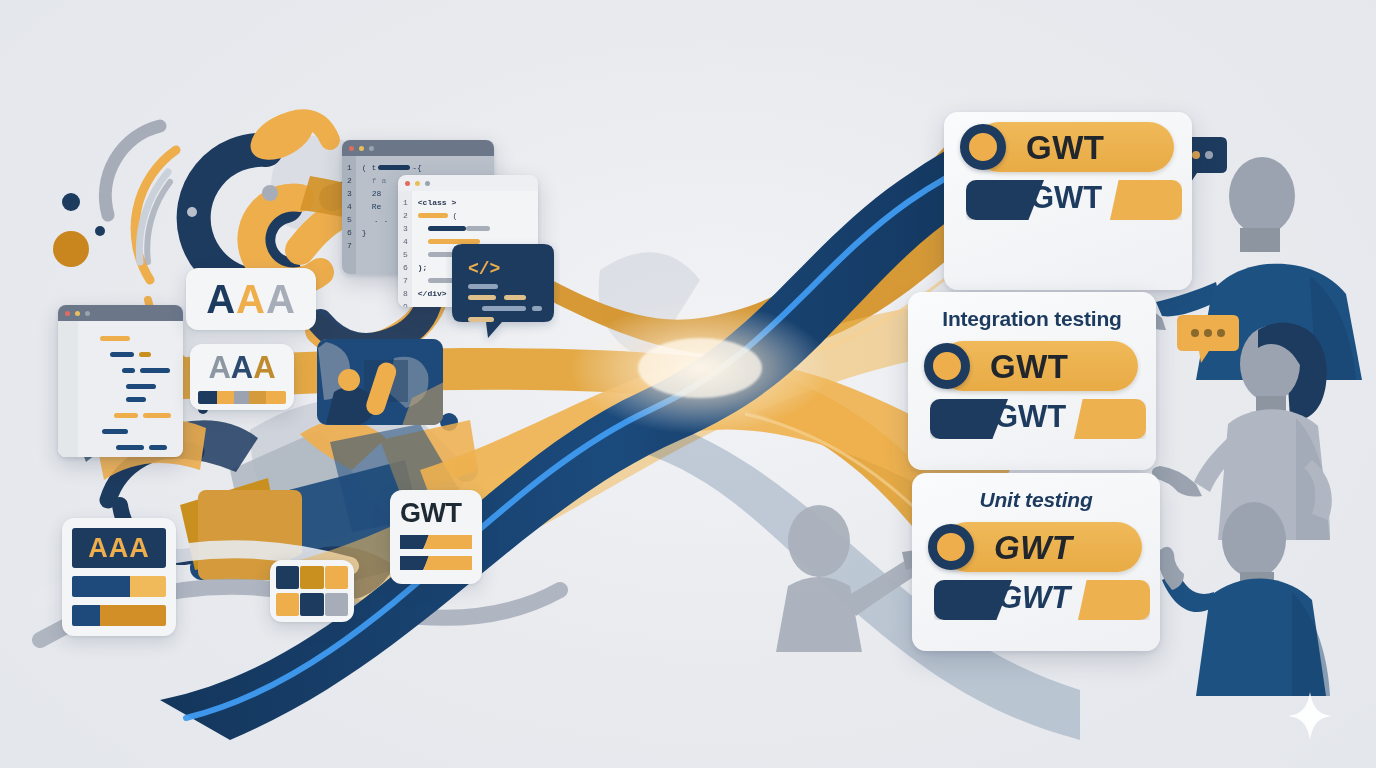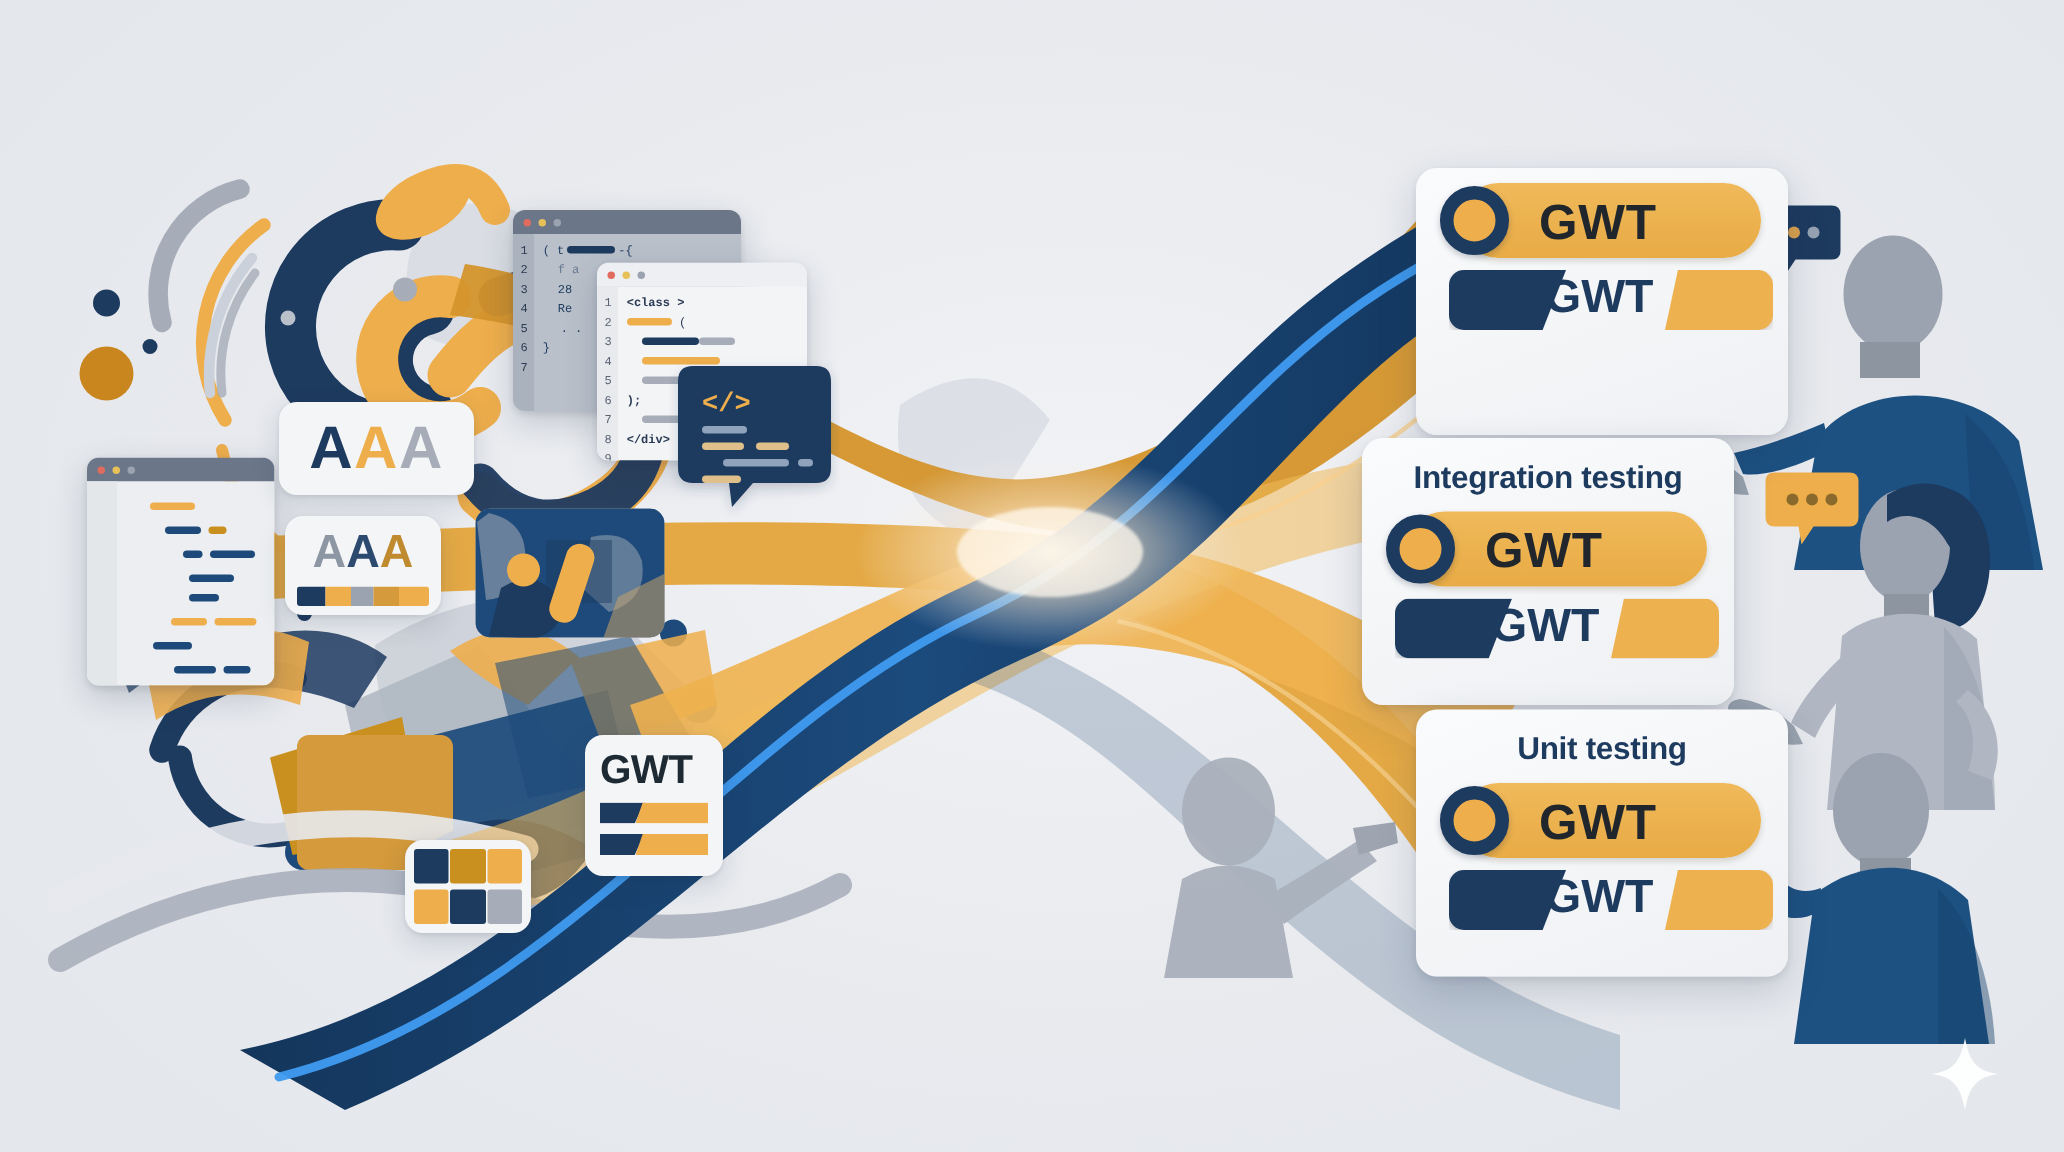--- a/index.html
+++ b/index.html
@@ -285,20 +285,33 @@
     </div>
     <div style="display:flex;height:13px;margin-top:5px;border-radius:2px;overflow:hidden;">
       <i style="flex:1.1;background:#1d3a5f"></i>
         <i style="flex:1;background:#eeae4c"></i>
       <i style="flex:.9;background:#9aa3af"></i>
         <i style="flex:1;background:#d49a3b"></i>
         <i style="flex:1.2;background:#eeae4c"></i>
     </div>
   </div>
 
+  <div class="card" style="left:62px;top:518px;width:114px;height:118px;padding:10px;box-sizing:border-box;">
+    <div style="background:#1d3a5f;border-radius:3px;height:40px;display:flex;align-items:center;justify-content:center;">
+      <span style="color:#eeae4c;font-size:27px;font-weight:700;letter-spacing:1px;">AAA</span>
+    </div>
+    <div style="display:flex;height:21px;margin-top:8px;border-radius:2px;overflow:hidden;">
+      <i style="flex:62;background:#1d4a7a"></i>
+        <i style="flex:38;background:#f0b95a"></i>
+    </div>
+    <div style="display:flex;height:21px;margin-top:8px;border-radius:2px;overflow:hidden;">
+      <i style="flex:30;background:#1d4a7a"></i>
+        <i style="flex:70;background:#d28f28"></i>
+    </div>
+  </div>
 
   <div class="card" style="left:270px;top:560px;width:84px;height:62px;padding:6px;box-sizing:border-box;">
     <div style="display:flex;gap:1px;height:23px;">
       <i class="swatch" style="flex:1;background:#1d3a5f"></i>
       <i class="swatch" style="flex:1;background:#c9901f"></i>
       <i class="swatch" style="flex:1;background:#eeae4c"></i>
     </div>
     <div style="display:flex;gap:1px;height:23px;margin-top:4px;">
       <i class="swatch" style="flex:1;background:#eeae4c"></i>
       <i class="swatch" style="flex:1;background:#1d3a5f"></i>
@@ -443,21 +456,21 @@
       <div class="ring"></div>
       <div class="gwt-word">GWT</div>
     </div>
     <div class="gwt-row2">
       <div class="tab-navy"></div>
       <div class="tab-orange"></div>
       <div class="gwt-word2">GWT</div>
     </div>
   </div>
 
-  <div class="gwt-panel" style="position:absolute;left:944px;top:473px;">
+  <div class="gwt-panel" style="position:absolute;left:912px;top:473px;font-style:italic;">
     <div class="gwt-title">Unit testing</div>
     <div class="gwt-row">
       <div class="pill-orange"></div>
       <div class="ring"></div>
       <div class="gwt-word">GWT</div>
     </div>
     <div class="gwt-row2">
       <div class="tab-navy"></div>
       <div class="tab-orange"></div>
       <div class="gwt-word2">GWT</div>

